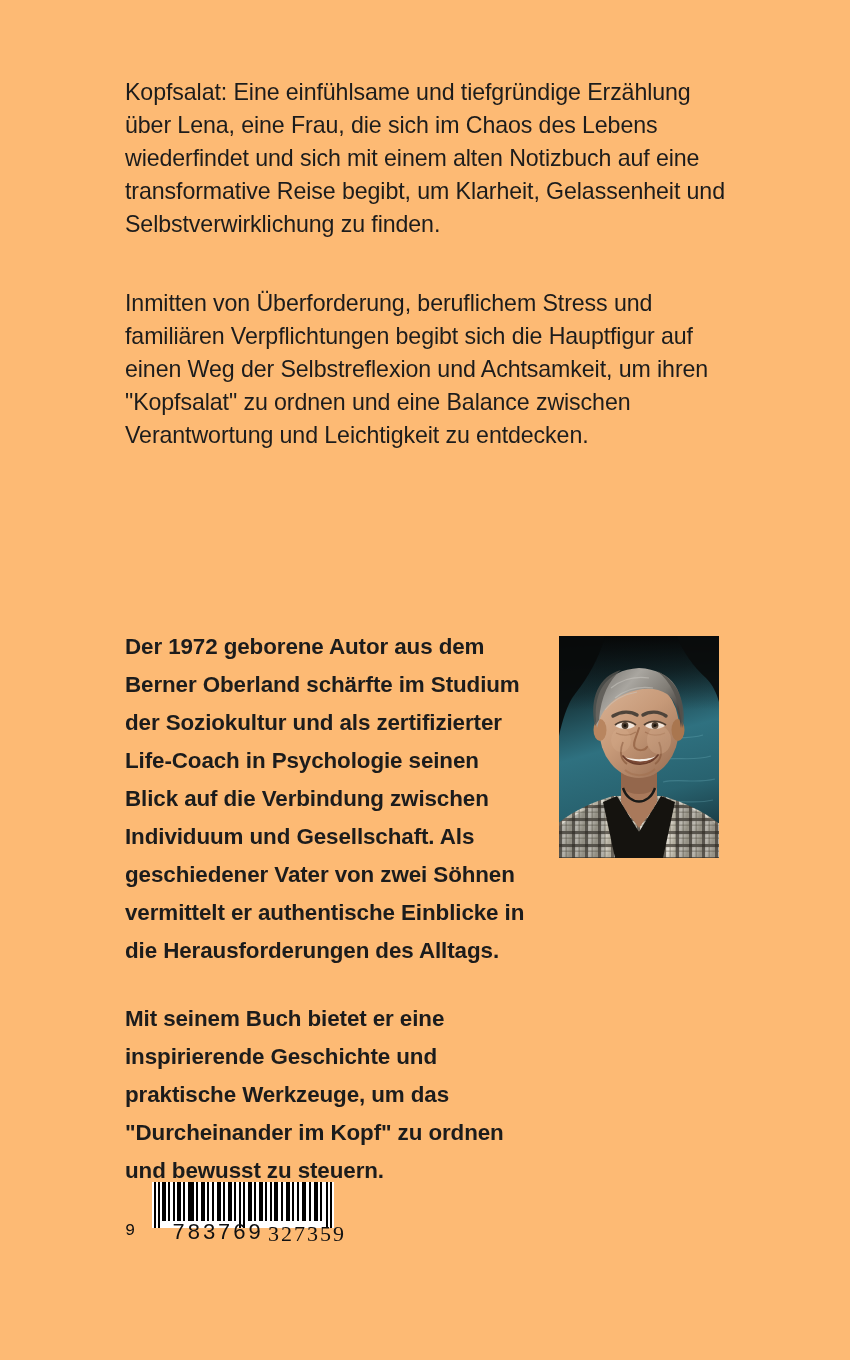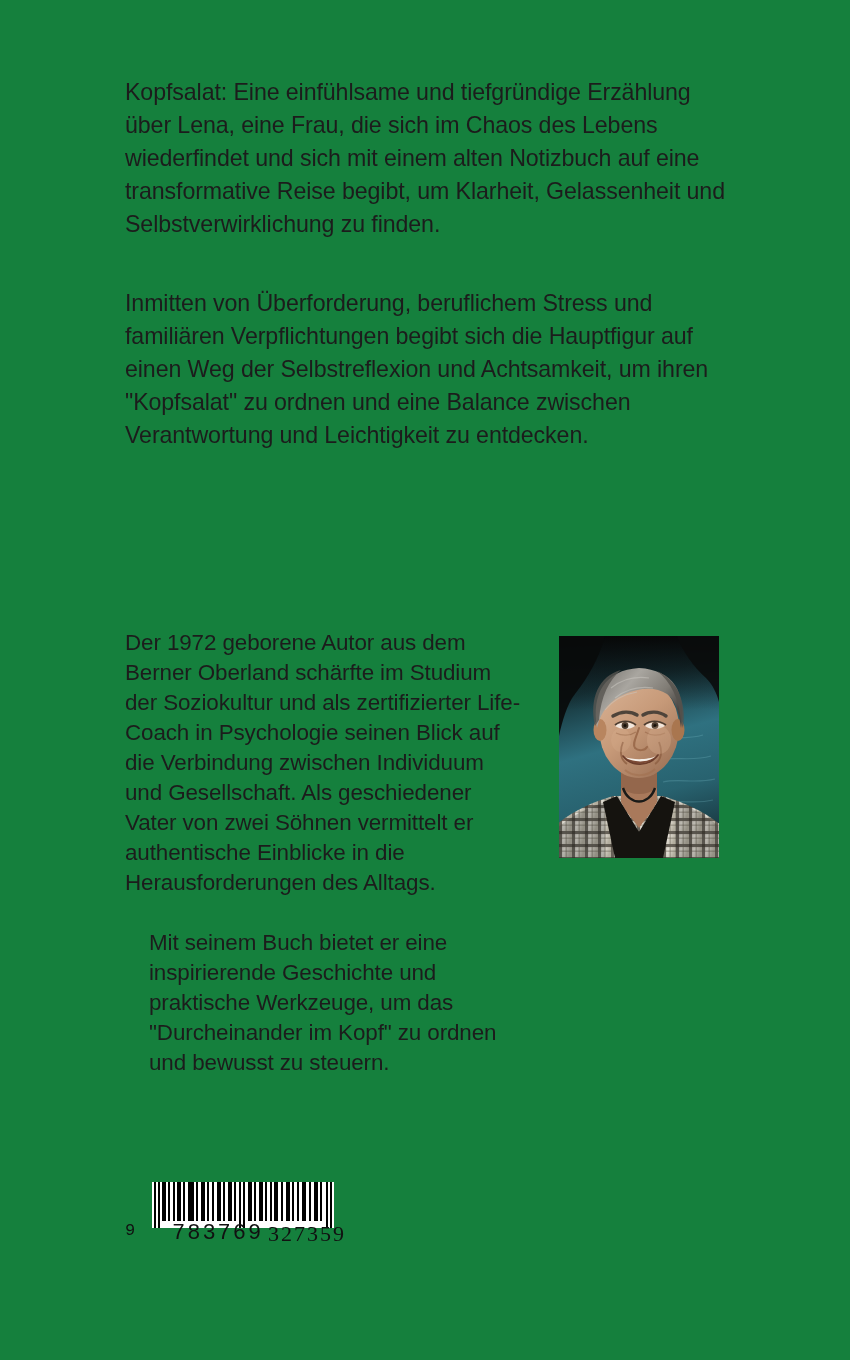--- a/index.html
+++ b/index.html
@@ -13,21 +13,21 @@
     position: relative;
     overflow: hidden;
     font-family: "Liberation Sans", sans-serif;
     color: #1a1a1a;
     -webkit-font-smoothing: antialiased;
   }
 
   .page {
     position: absolute;
     inset: 0;
-    background: #15803d;
+    background: #fdba74;
   }
 
   
   .blurb {
     position: absolute;
     left: 125px;
     top: 76px;
     width: 604px;
   }
   .blurb p {
@@ -61,27 +61,27 @@
     display: block;
     width: 160px;
     height: 222px;
   }
   .author-text {
     width: 400px;
   }
   .author-text p {
     margin: 0;
     font-size: 22.4px;
-    line-height: 30px;
+    line-height: 38px;
     letter-spacing: -0.1px;
     color: #1c1c1c;
+    font-weight: bold;
   }
   .author-text p + p {
     margin-top: 30px;
-    margin-left: 24px;
   }
 
   
   .barcode-area {
     position: absolute;
     left: 125px;
     top: 1182px;
     width: 220px;
     height: 64px;
   }

